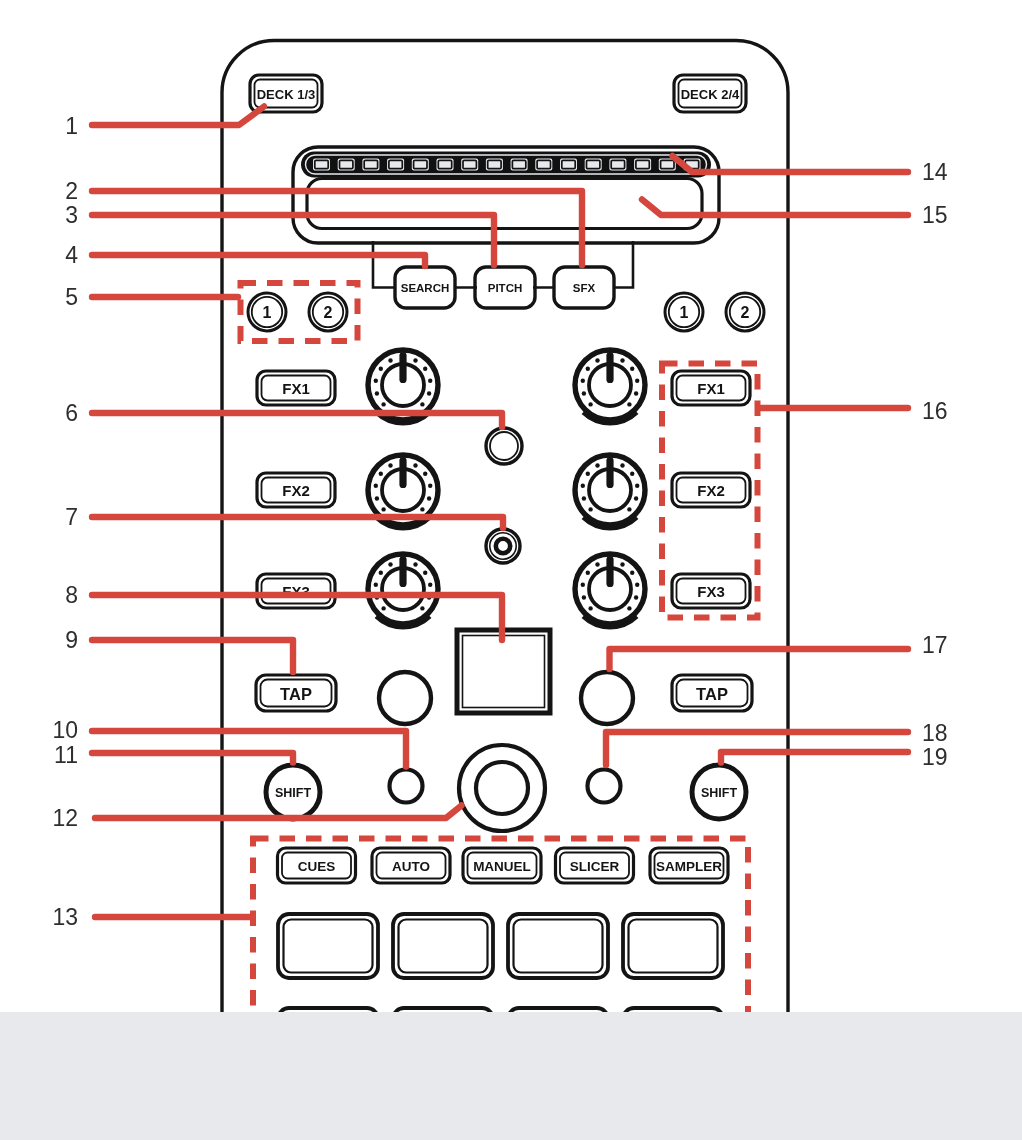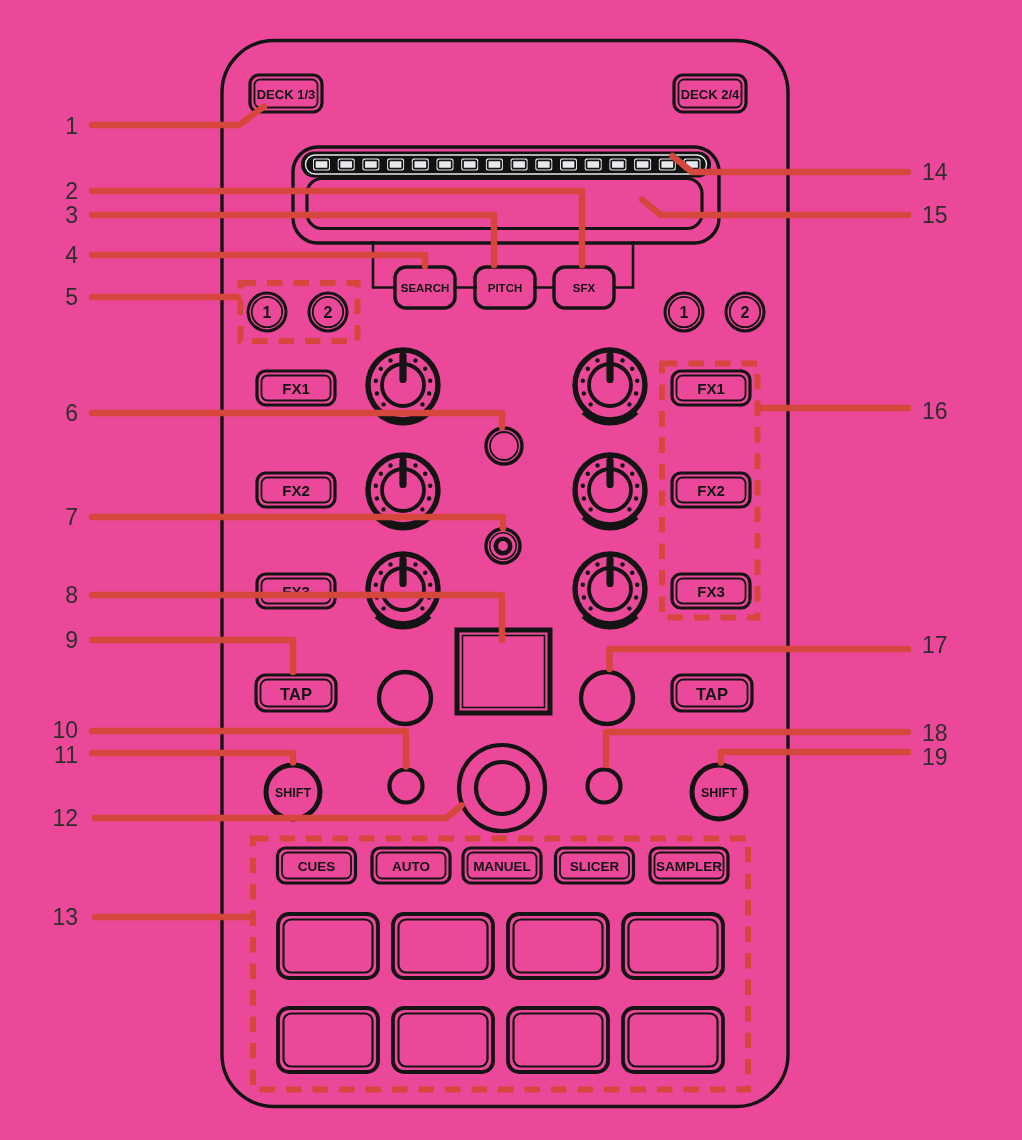--- a/index.html
+++ b/index.html
@@ -1,16 +1,16 @@
 <!DOCTYPE html>
 <html><head>
 <meta charset="utf-8">
 <style>
   html,body{margin:0;padding:0;background:#e8e9ed;}
-  .stage{position:relative;width:1022px;height:1140px;background:#ec4899;overflow:hidden;}
+  .stage{position:relative;width:1022px;height:1012px;background:#ffffff;overflow:hidden;}
   svg{display:block;}
   .o{stroke:#141414;fill:none;}
   text{fill:#141414;font-family:"Liberation Sans",sans-serif;}
   .btxt{font-weight:bold;text-anchor:middle;dominant-baseline:central;}
   .callout-num{font-size:23px;fill:#2e2e2e;dominant-baseline:central;font-family:"Liberation Sans",sans-serif;}
   .cl{text-anchor:end;}
   .cr{text-anchor:start;}
   .rline{stroke:#d5463d;stroke-width:6.4;fill:none;stroke-linecap:round;stroke-linejoin:round;}
   .rdash{stroke:#d5463d;stroke-width:6;fill:none;stroke-dasharray:15.5 11;}
 </style>

